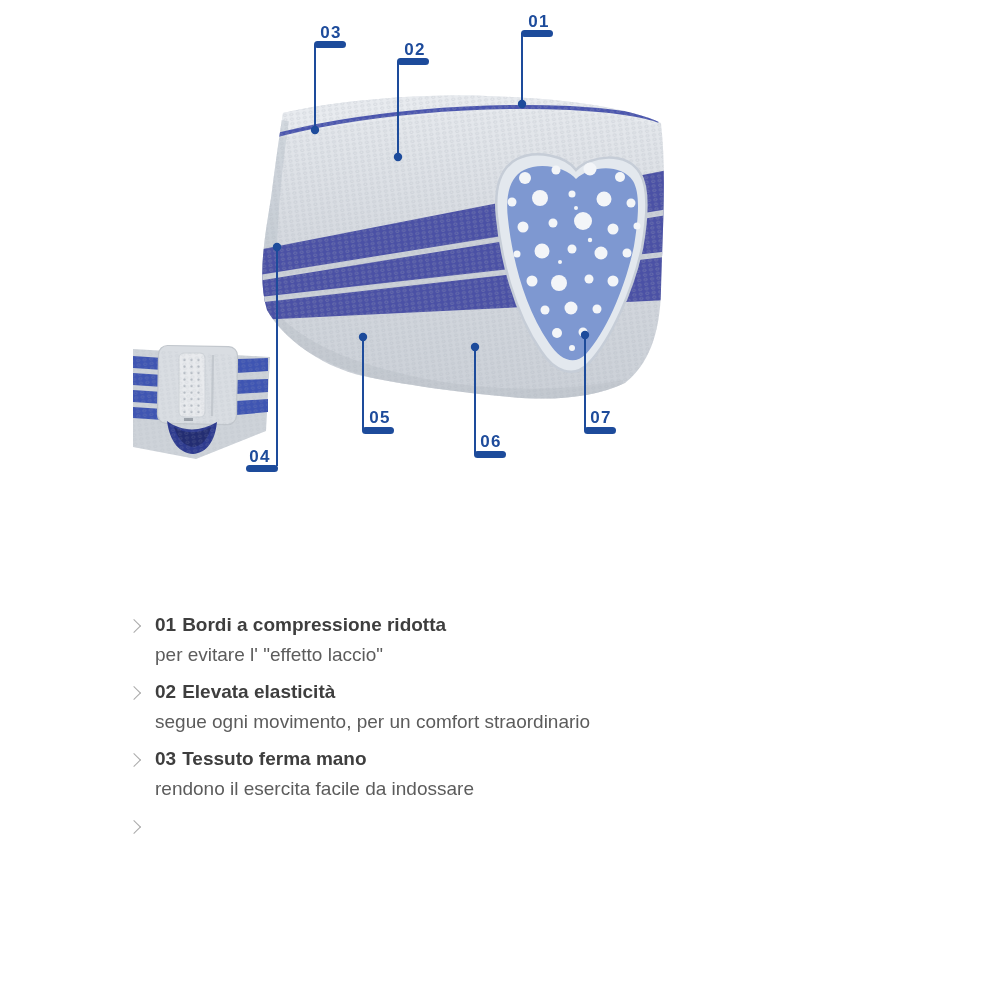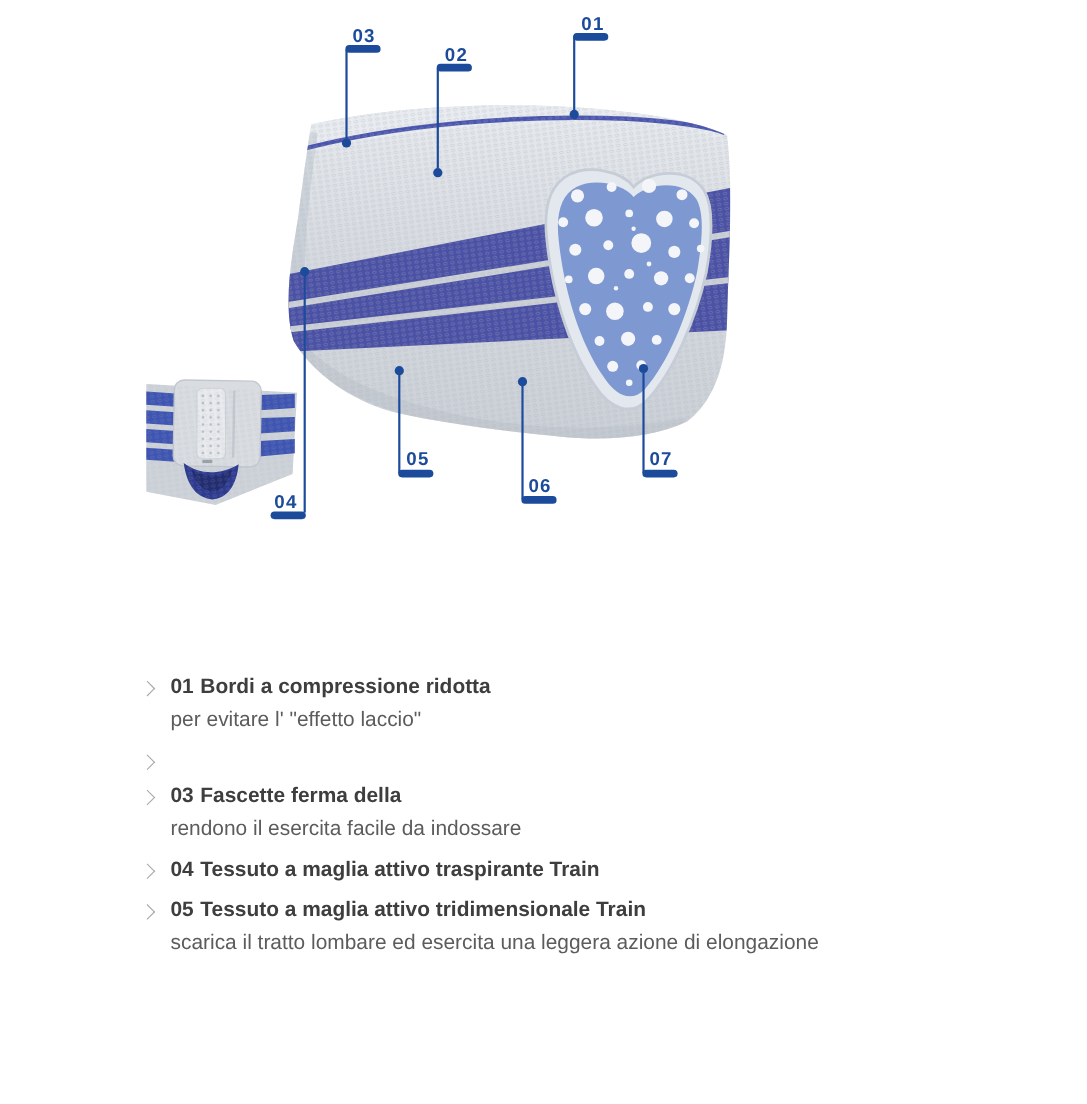--- a/index.html
+++ b/index.html
@@ -222,46 +222,40 @@
       <div>
         <div class="feature-heading"><span class="num">01</span><span>Bordi a compressione ridotta</span></div>
         <div class="feature-desc">per evitare l' "effetto laccio"</div>
       </div>
     </div>
 
     <div class="feature">
       <div class="chevron-col">
           <span class="chevron"></span>
         </div>
-    </div>
-
-    <div class="feature">
-      <div class="chevron-col">
-          <span class="chevron"></span>
-        </div>
-      <div>
-        <div class="feature-heading"><span class="num">03</span><span>Fascette ferma della</span></div>
+      <div>
+        <div class="feature-heading"><span class="num">02</span><span>Elevata elasticità</span></div>
+        <div class="feature-desc">segue ogni movimento, per un comfort straordinario</div>
+      </div>
+    </div>
+
+    <div class="feature">
+      <div class="chevron-col">
+          <span class="chevron"></span>
+        </div>
+      <div>
+        <div class="feature-heading"><span class="num">03</span><span>Tessuto ferma mano</span></div>
         <div class="feature-desc">rendono il esercita facile da indossare</div>
       </div>
     </div>
 
     <div class="feature">
       <div class="chevron-col">
           <span class="chevron"></span>
         </div>
       <div>
-        <div class="feature-heading"><span class="num">04</span><span>Tessuto a maglia attivo traspirante Train</span></div>
-      </div>
-    </div>
-
-    <div class="feature">
-      <div class="chevron-col">
-          <span class="chevron"></span>
-        </div>
-      <div>
-        <div class="feature-heading"><span class="num">05</span><span>Tessuto a maglia attivo tridimensionale Train</span></div>
-        <div class="feature-desc">scarica il tratto lombare ed esercita una leggera azione di elongazione</div>
-      </div>
-    </div>
+      </div>
+    </div>
+
 
 
   </div>
 </div>
 
 </body></html>

